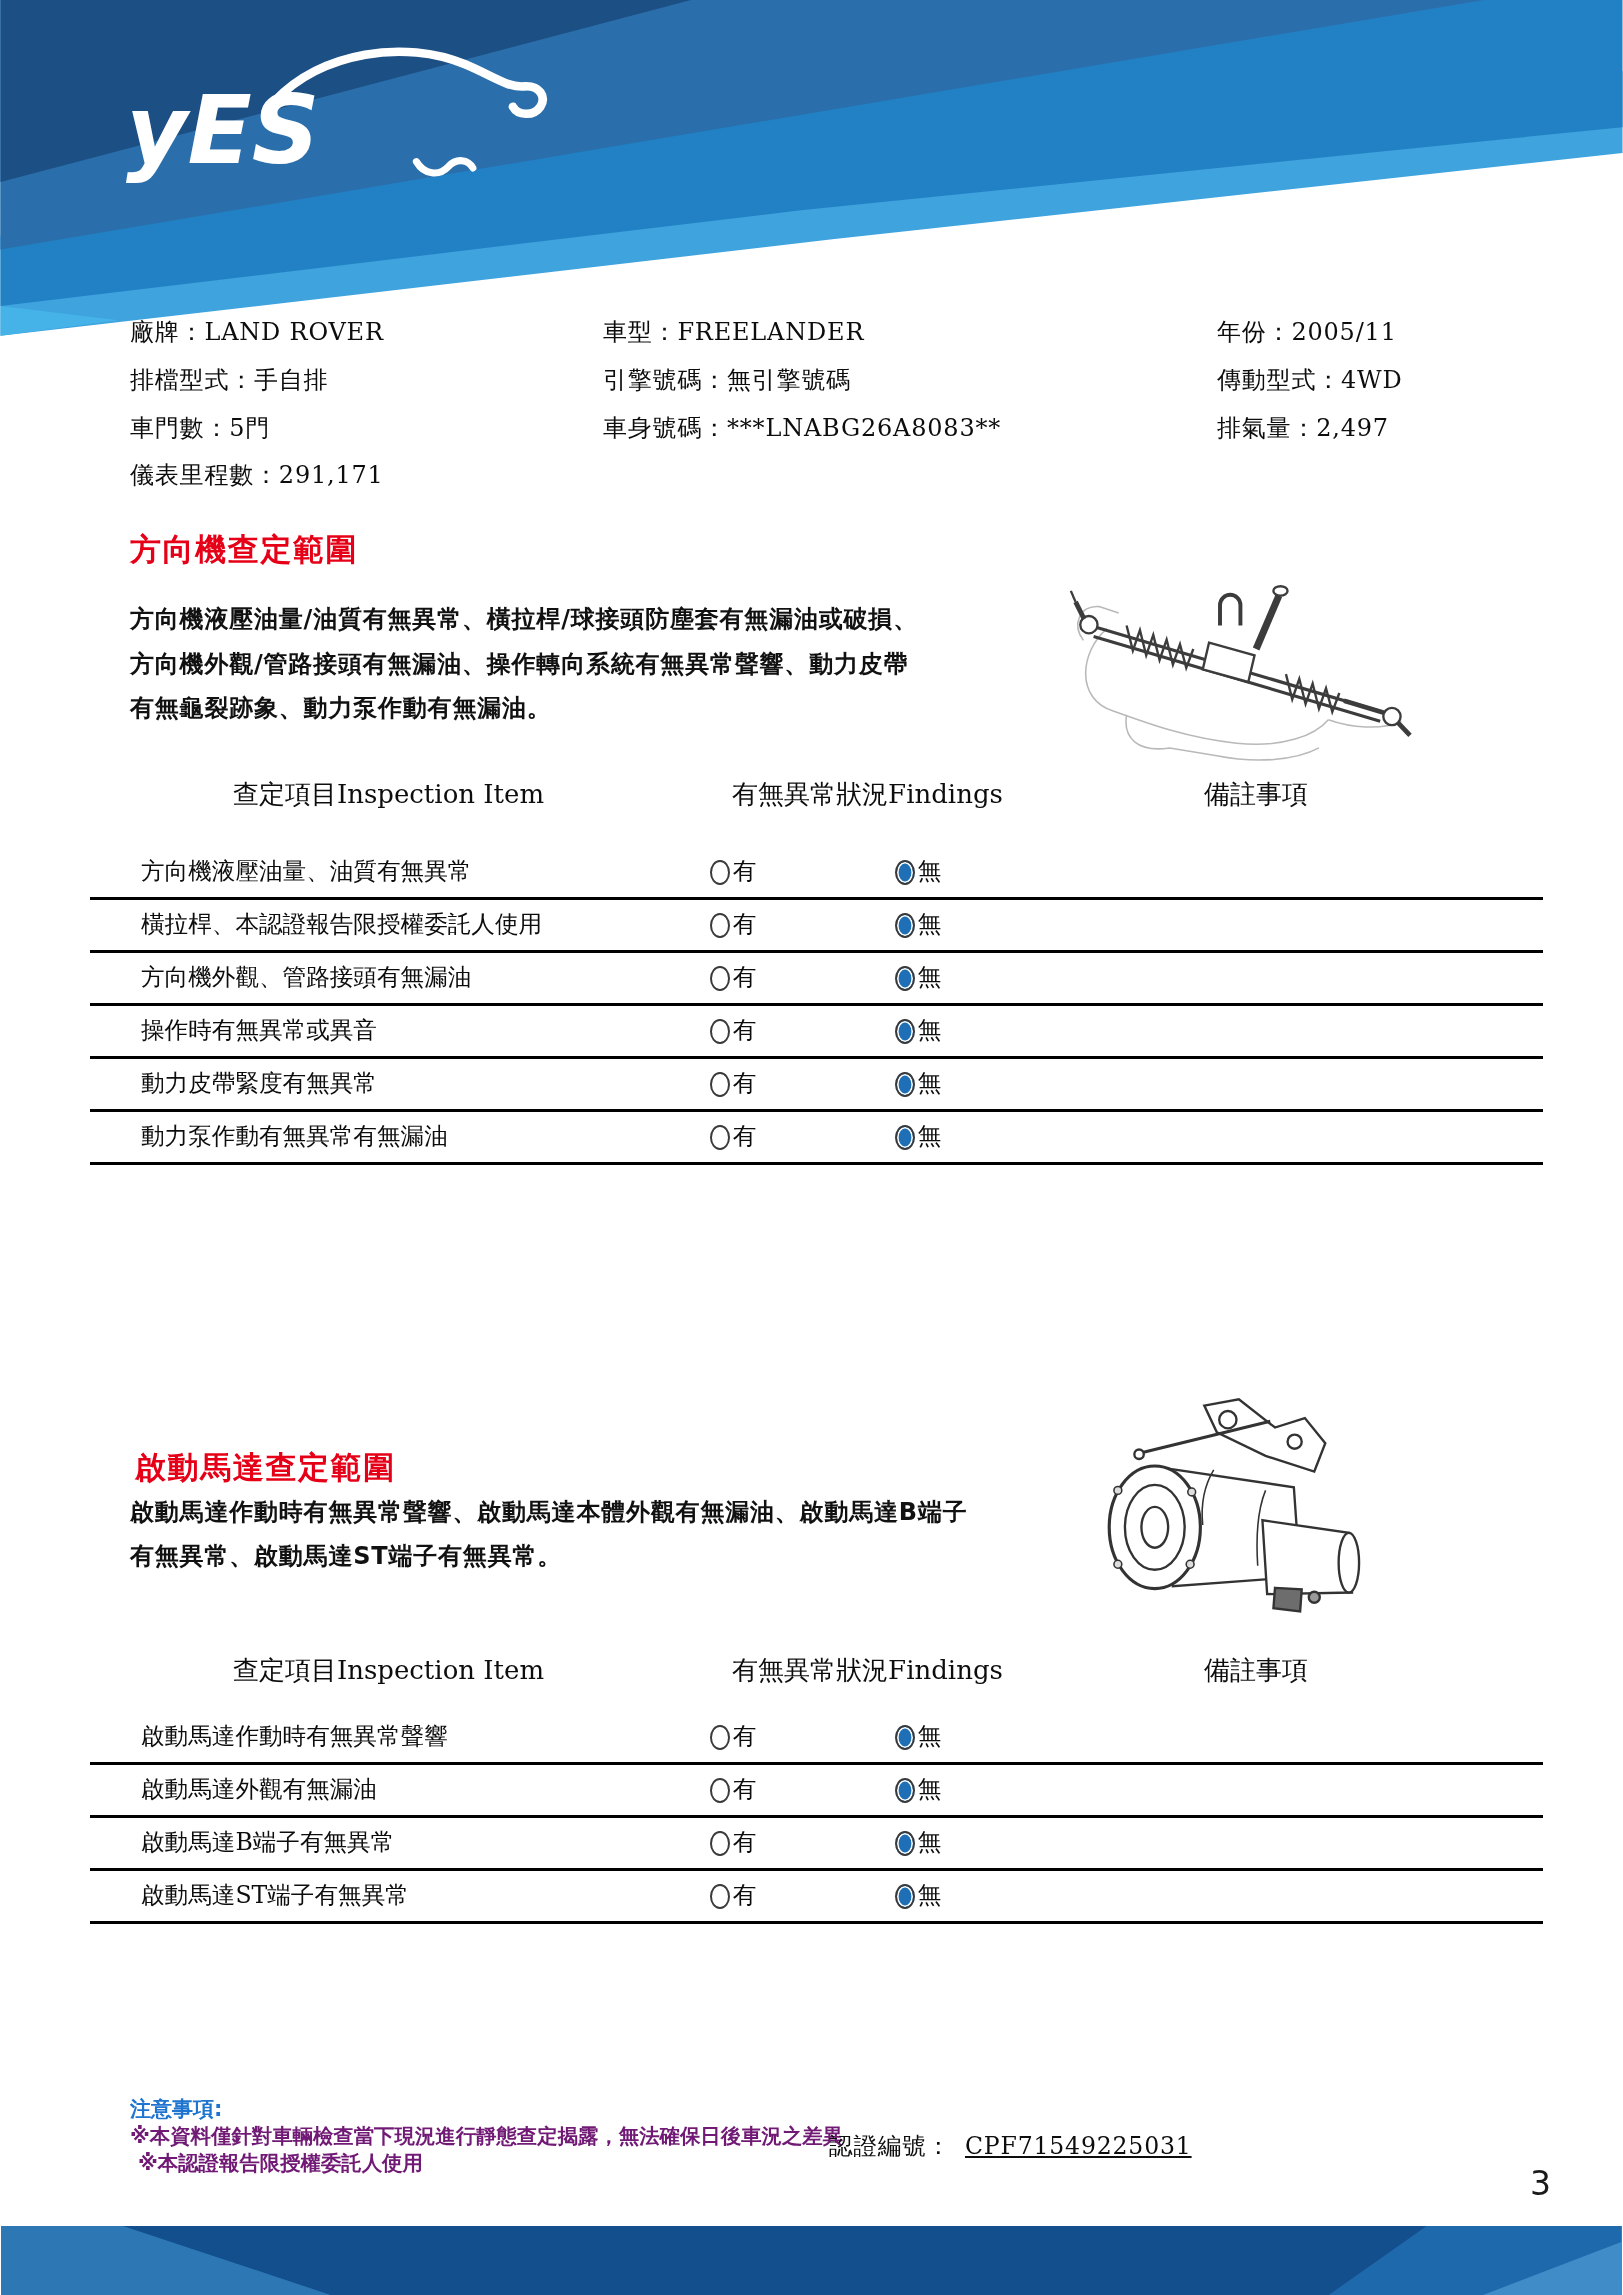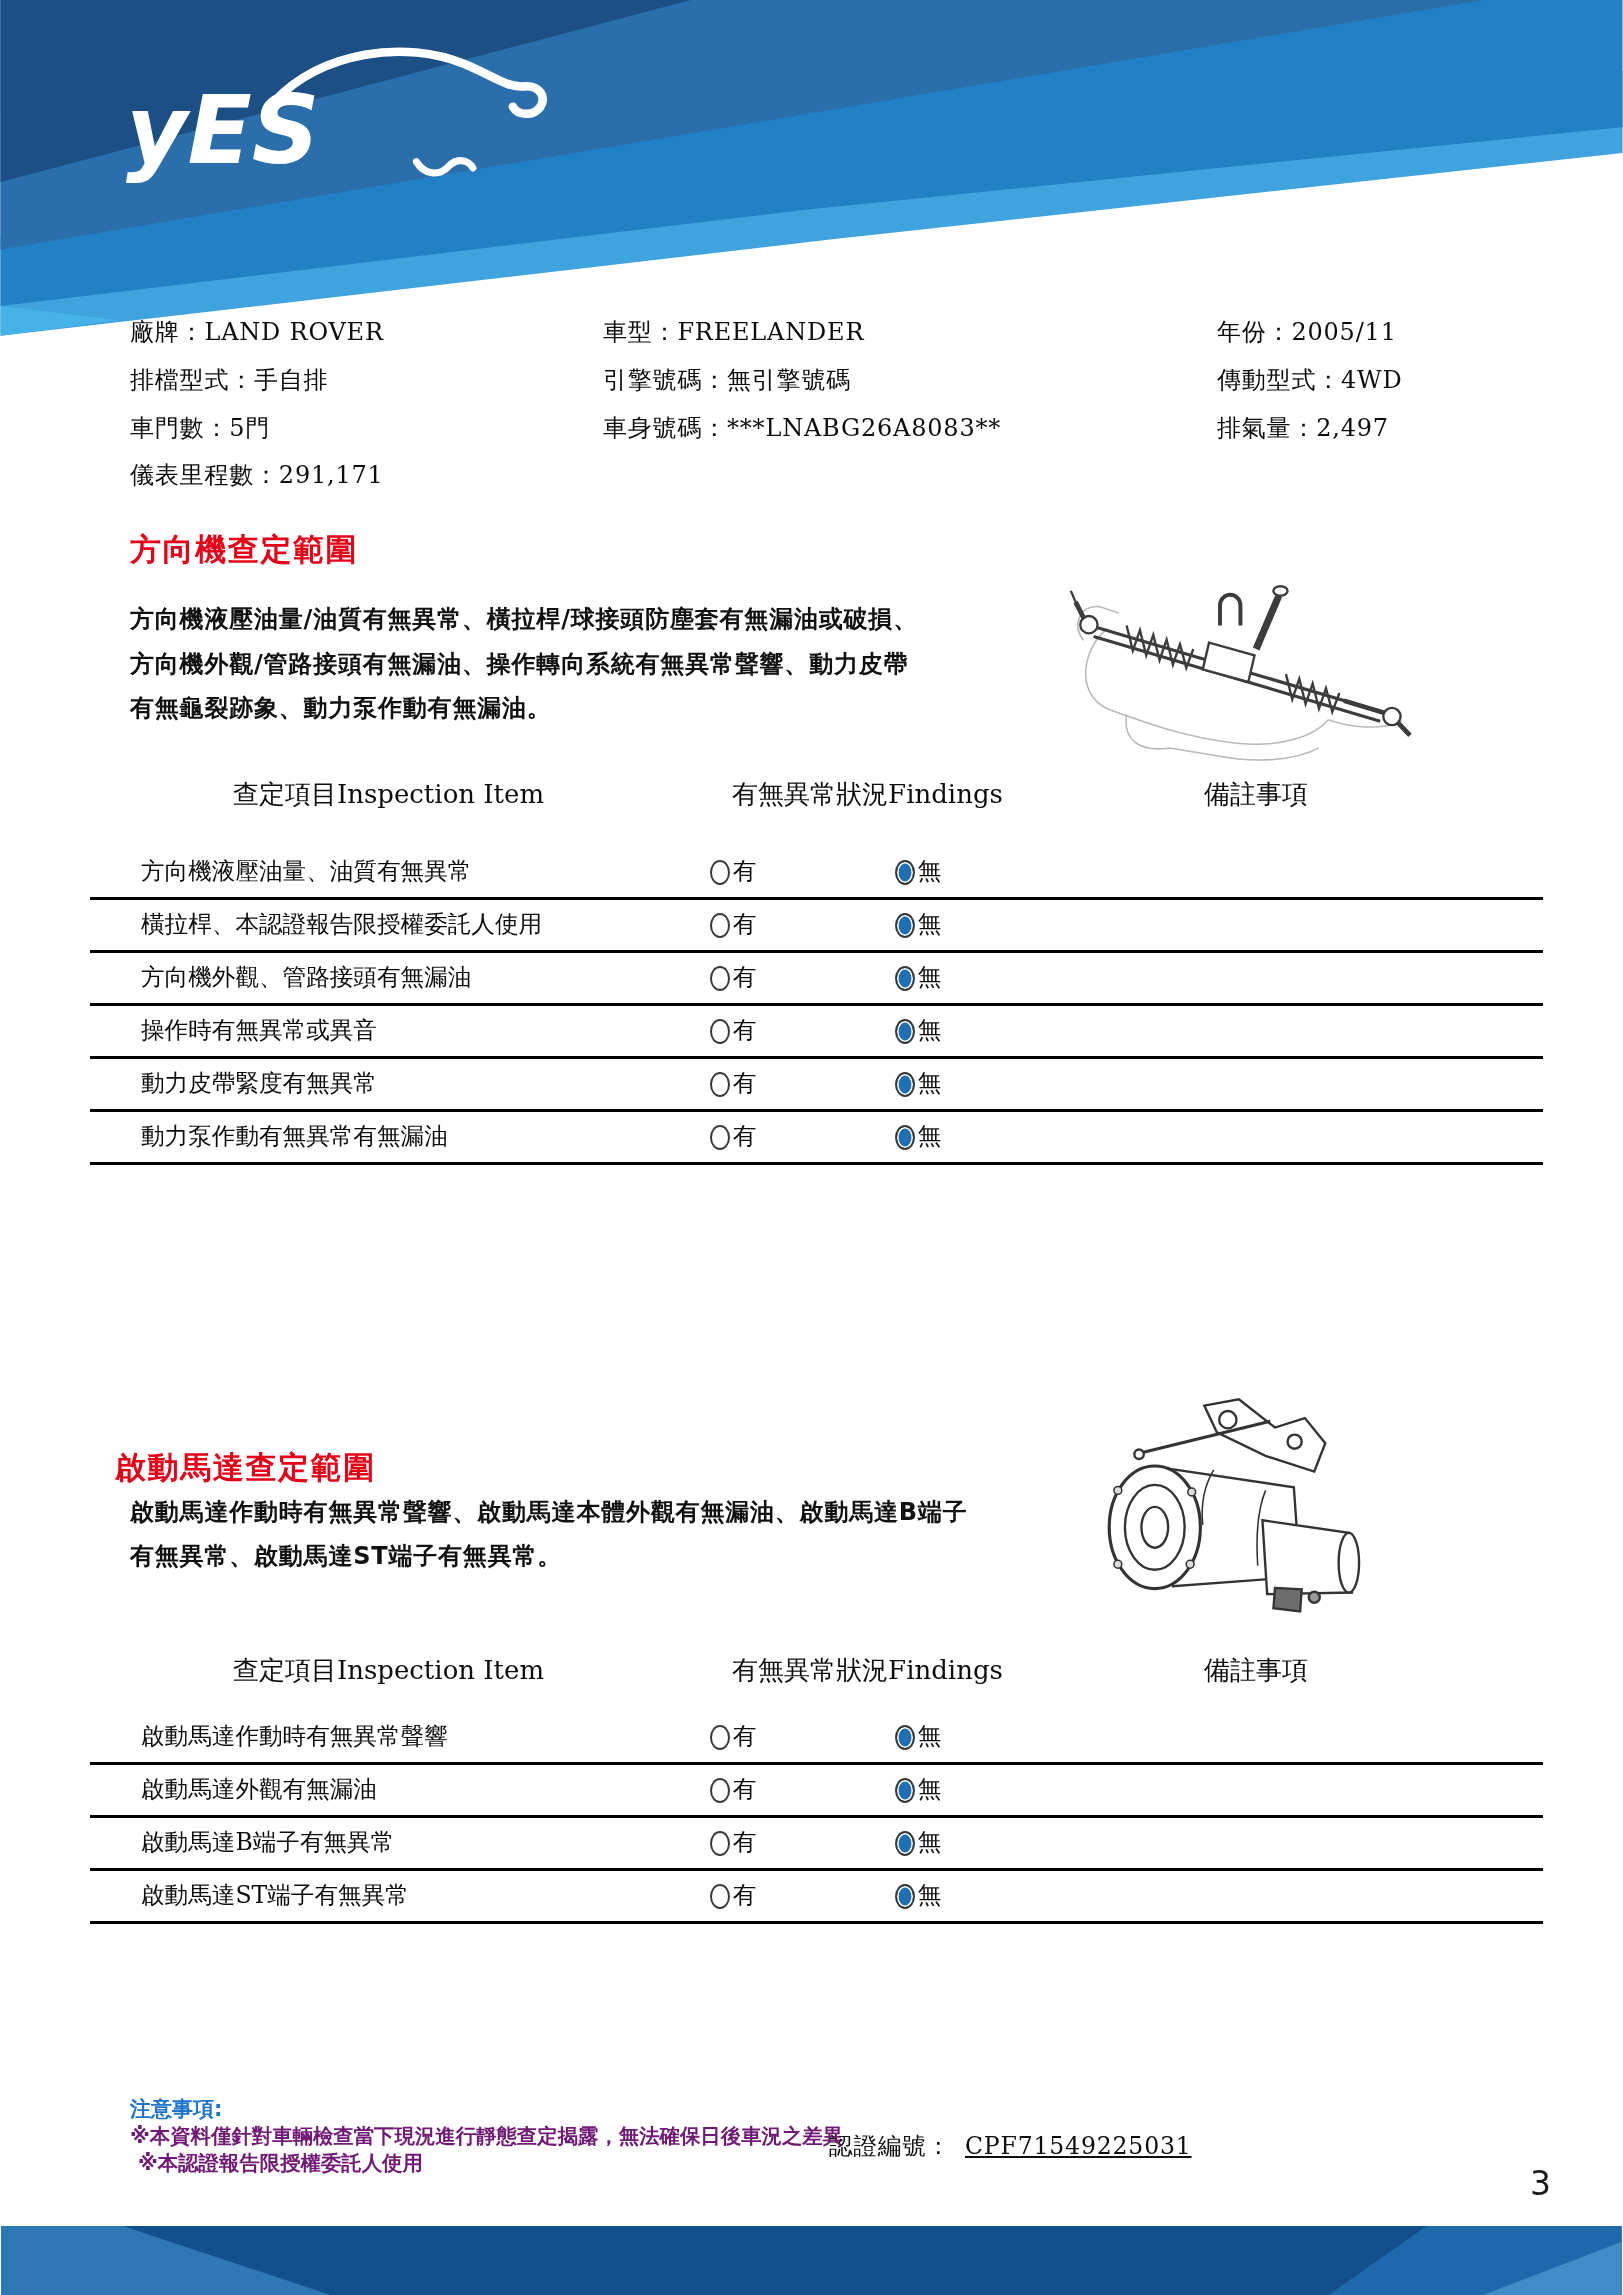--- a/index.html
+++ b/index.html
@@ -132,21 +132,21 @@
       <span class="rcell r-yes"><span class="radio radio-yes"></span><span class="rlabel">有</span></span>
       <span class="rcell r-no"><span class="radio radio-no checked"></span><span class="rlabel">無</span></span>
     </div>
     <div class="trow">
       <span class="item">動力泵作動有無異常有無漏油</span>
       <span class="rcell r-yes"><span class="radio radio-yes"></span><span class="rlabel">有</span></span>
       <span class="rcell r-no"><span class="radio radio-no checked"></span><span class="rlabel">無</span></span>
     </div>
   </div>
 
-  <div class="abs sec-title" style="left:115px;top:1447px;text-align:center;">啟動馬達查定範圍</div>
+  <div class="abs sec-title" style="left:135px;top:1447px;text-align:center;">啟動馬達查定範圍</div>
   <div class="abs sec-par" style="left:130px;top:1496px;">啟動馬達作動時有無異常聲響、啟動馬達本體外觀有無漏油、啟動馬達B端子</div>
   <div class="abs sec-par" style="left:130px;top:1540px;">有無異常、啟動馬達ST端子有無異常。</div>
 
   <svg class="abs" style="left:1088px;top:1396px;" width="275" height="232" viewBox="0 0 350 295">
     <g stroke="#333333" fill="#ffffff">
       <polygon points="148,12 192,4 238,40 276,28 302,60 288,96 226,76 164,46" stroke-width="3"></polygon>
       <circle cx="178" cy="30" r="11" stroke-width="3"></circle>
       <circle cx="263" cy="58" r="9" stroke-width="3"></circle>
       <line x1="68" y1="72" x2="232" y2="32" stroke-width="4"></line>
       <circle cx="65" cy="74" r="6" stroke-width="3" fill="#ffffff"></circle>

